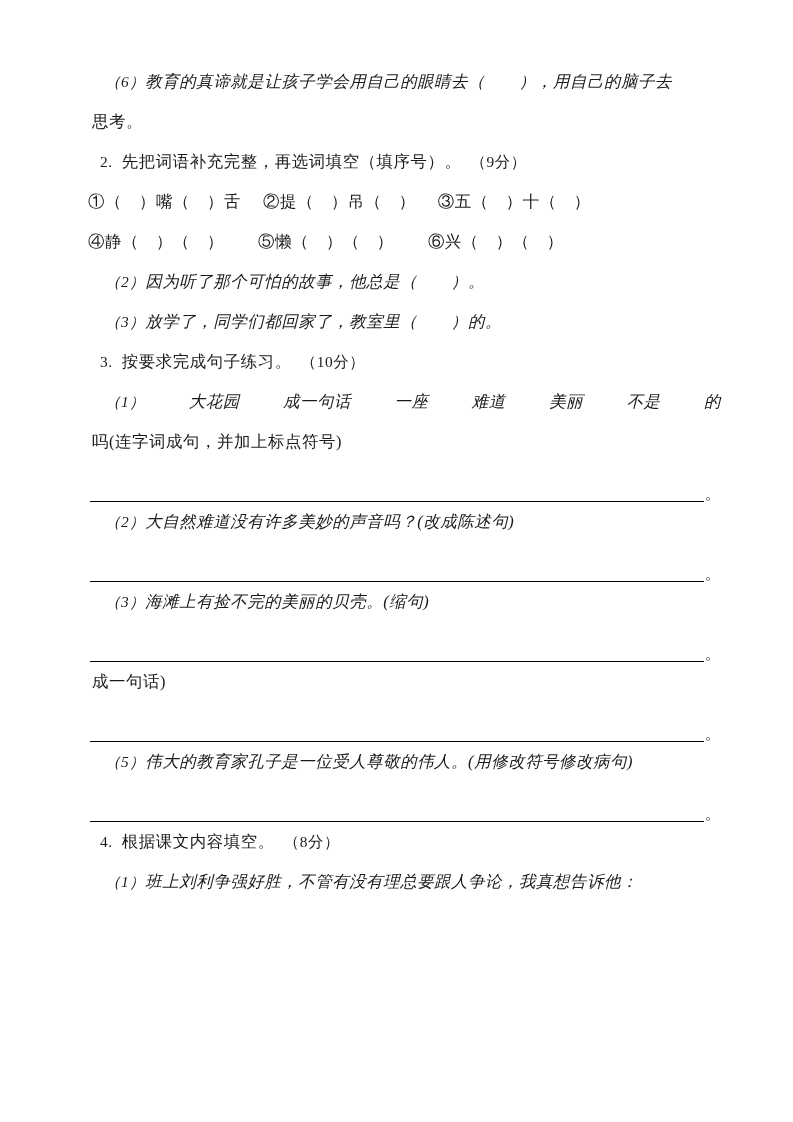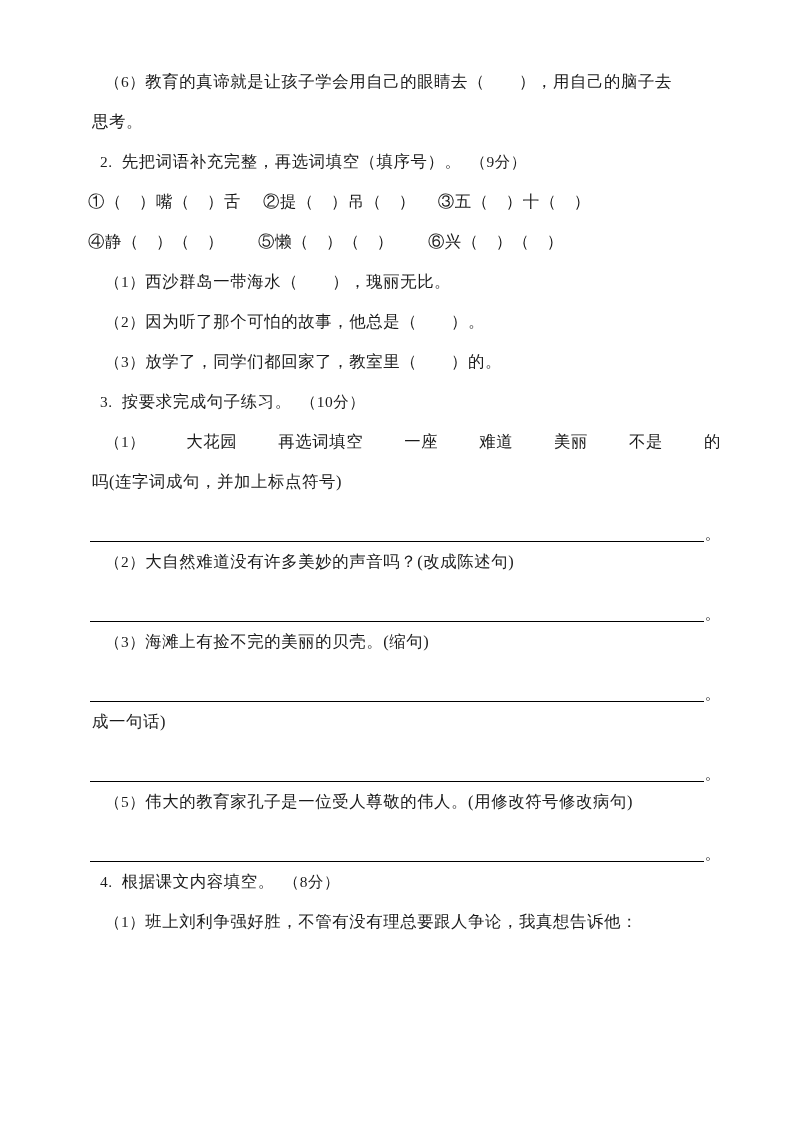--- a/index.html
+++ b/index.html
@@ -33,20 +33,21 @@
     line-height: 40px;
     letter-spacing: 0.6px;
   }
   
   .qnum {
     margin-left: 12px;
   }
   
   .sub {
     margin-left: 17px;
+    font-style: italic;
   }
   
   .cont {
     margin-left: 4px;
   }
   .num-latin {
     font-family: "Liberation Serif", "DejaVu Serif", serif;
     font-size: 15.4px;
   }
   .gap-sm { display: inline-block; width: 9px; }
@@ -98,39 +99,36 @@
 
   <div class="line">
     <span>①（　）嘴（　）舌</span><span class="gap-md"></span><span>②提（　）吊（　）</span><span class="gap-md"></span><span>③五（　）十（　）</span>
   </div>
 
   <div class="line">
     <span>④静（　）（　）</span><span class="gap-lg"></span><span>⑤懒（　）（　）</span><span class="gap-lg"></span><span>⑥兴（　）（　）</span>
   </div>
 
   <div class="line sub">
-    <span class="num-latin">（1）</span><span>西沙群岛一带海水（　　），瑰丽无比。</span>
-  </div>
-  <div class="line sub">
     <span class="num-latin">（2）</span><span>因为听了那个可怕的故事，他总是（　　）。</span>
   </div>
   <div class="line sub">
     <span class="num-latin">（3）</span><span>放学了，同学们都回家了，教室里（　　）的。</span>
   </div>
 
   <div class="line qnum">
     <span class="num-latin">3.</span><span class="gap-sm"></span><span>按要求完成句子练习。</span><span class="gap-sm"></span><span class="num-latin">（10分）</span>
   </div>
 
   <div class="wrapline sub spread">
     <span class="lead num-latin">（1）</span>
     <span class="sp"></span>
     <span class="w">大花园</span>
     <span class="sp"></span>
-    <span class="w">再选词填空</span>
+    <span class="w">成一句话</span>
     <span class="sp"></span>
     <span class="w">一座</span>
     <span class="sp"></span>
     <span class="w">难道</span>
     <span class="sp"></span>
     <span class="w">美丽</span>
     <span class="sp"></span>
     <span class="w">不是</span>
     <span class="sp"></span>
     <span class="w">的</span>

